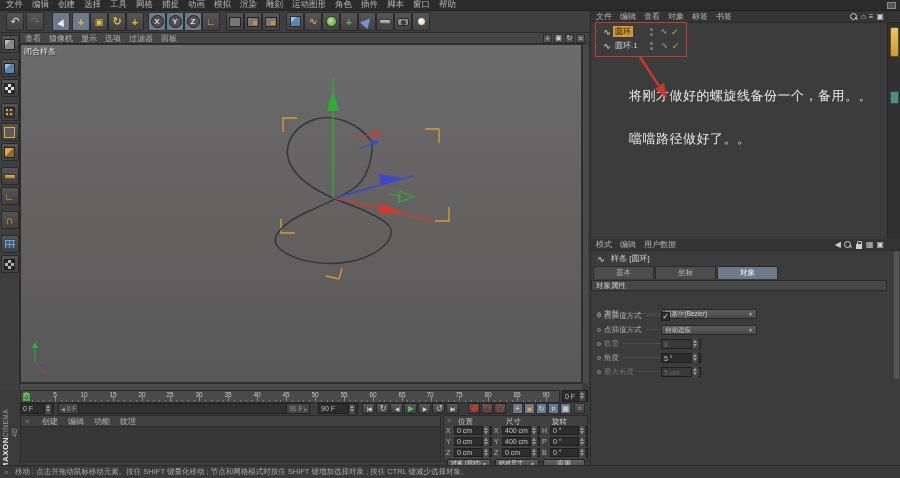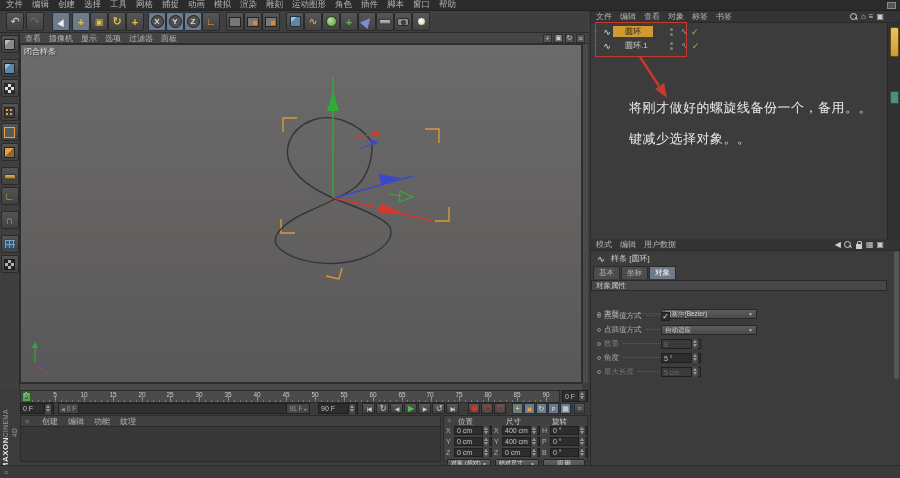--- a/index.html
+++ b/index.html
@@ -92,32 +92,32 @@
   .s-ic.search::before{content:"";position:absolute;left:0;top:0;width:5px;height:5px;border:1px solid #ccc;border-radius:50%}
   .s-ic.search::after{content:"";position:absolute;left:5px;top:5px;width:3px;height:1px;background:#ccc;transform:rotate(45deg)}
   .s-ic.lock::before{content:"";position:absolute;left:1px;top:3px;width:6px;height:5px;background:#ccc}
   .s-ic.lock::after{content:"";position:absolute;left:2px;top:0;width:3px;height:3px;border:1px solid #ccc;border-bottom:none;border-radius:2px 2px 0 0}
   #sidestrip{position:absolute;right:0;top:12px;width:13px;height:217px;background:#313131;border-left:1px solid #262626}
   #sidestrip .tab-o{position:absolute;left:2px;top:4px;width:9px;height:30px;background:linear-gradient(#e7c565,#cf9b30);border:1px solid #6b4c12;border-radius:2px}
   #sidestrip .tab-g{position:absolute;left:2px;top:68px;width:9px;height:13px;background:#4f8f7f;border:1px solid #2a4a42}
   .om-row{position:absolute;left:2px;height:13px;display:flex;align-items:center;font-size:8px}
   .tree{width:8px;color:#777;font-size:7px;text-align:center}
   .om-ic{width:12px;color:#e0e0e0;font-size:9px;text-align:center}
-  .om-name{padding:0 12px;color:#cfcfcf}
+  .om-name{padding:0 2px;color:#cfcfcf}
   .om-name.sel{background:#cf9b30;color:#1d1d1d}
   .vis-dots{width:8px;display:flex;flex-direction:column;align-items:center;gap:2px;margin-left:14px}
   .vis-dots i{width:3px;height:3px;border-radius:50%;background:#7d7d7d}
   .om-tag{width:10px;color:#aaa;font-size:8px;text-align:center;margin-left:4px}
   .om-check{color:#85c24f;font-size:9px;font-weight:bold;margin-left:2px}
   #redbox{position:absolute;left:4px;top:11px;width:92px;height:35px;border:1.5px solid #c63a2e}
   .anno{position:absolute;left:38px;color:#e8e8e8;font-size:13px;letter-spacing:.5px}
   
   #am-title{position:absolute;left:4px;top:242px;display:flex;align-items:center;gap:4px;font-size:8px;color:#cfcfcf}
   .am-tabs{position:absolute;left:2px;top:255px;display:flex;gap:1px}
-  .am-tabs span{background:#4c4c4c;border:1px solid #2a2a2a;border-bottom:none;padding:1px 5px;font-size:7.5px;color:#b5b5b5;border-radius:2px 2px 0 0}
+  .am-tabs span{background:#4c4c4c;border:1px solid #2a2a2a;border-bottom:none;padding:1px 22px;font-size:7.5px;color:#b5b5b5;border-radius:2px 2px 0 0}
   .am-tabs span.active{background:#6e7a88;color:#fff}
   #am-section{position:absolute;left:0px;top:269px;width:296px;height:11px;background:#474747;border:1px solid #2a2a2a;font-size:7.5px;color:#cfcfcf;display:flex;align-items:center;padding-left:4px}
   .am-row{position:absolute;left:6px;width:288px;height:12px;display:flex;align-items:center;font-size:7.5px;color:#b0b0b0}
   .am-row .bullet{width:4px;height:4px;border:1px solid #8a8a8a;border-radius:50%;margin-right:3px;flex:none}
   .am-row .lead{flex:1;border-bottom:1px dotted #5a5a5a;margin:0 4px 2px 4px;max-width:40px}
   .am-row .ctrl{position:absolute;left:64px;display:flex;align-items:center}
   .am-row .drop{width:96px;height:10px}
   .am-row .fld{width:40px;height:10px}
   .cb{width:9px;height:9px;background:#2d2d2d;border:1px solid #1f1f1f;display:flex;align-items:center;justify-content:center;color:#e8e8e8;font-size:8px}
   #am-scroll{position:absolute;right:1px;top:240px;width:5px;height:128px;background:#565656;border-radius:2px}
@@ -585,22 +585,22 @@
     <span class="om-ic">∿</span>
     <span class="om-name">圆环.1</span>
     <span class="vis-dots" style="margin-left:8px">
         <i></i>
         <i></i>
       </span>
     <span class="om-tag">∿</span>
     <span class="om-check">✓</span>
   </div>
   <div id="redbox"></div>
-  <div class="anno" style="top:88px">将刚才做好的螺旋线备份一个，备用。。</div>
-  <div class="anno" style="top:119px">键减少选择对象。。</div>
+  <div class="anno" style="top:76px">将刚才做好的螺旋线备份一个，备用。。</div>
+  <div class="anno" style="top:119px">噹噹路径做好了。。</div>
   <div id="sidestrip">
     <span class="tab-o"></span>
     <span class="tab-g"></span>
   </div>
 
   <div class="pmenu" style="top:228px">
     <span>模式</span>
     <span>编辑</span>
     <span>用户数据</span>
     <span class="r-ics">
@@ -701,13 +701,14 @@
   <div id="am-scroll"></div>
 </div>
 
 <svg width="900" height="478" viewBox="0 0 900 478">
   <line x1="640" y1="57" x2="659" y2="86" stroke-width="2.5" stroke="#c63a2e"></line>
   <polygon points="667,98 655,89 664,83" fill="#c63a2e"></polygon>
 </svg>
 
 <div id="statusbar" class="abs">
   <i class="grip">≡</i>
+  <span>移动 : 点击并拖动鼠标移动元素。按住 SHIFT 键量化移动 ; 节点和网格模式时按住 SHIFT 键增加选择对象 ; 按住 CTRL 键减少选择对象。</span>
 </div>
 
 </body></html>

